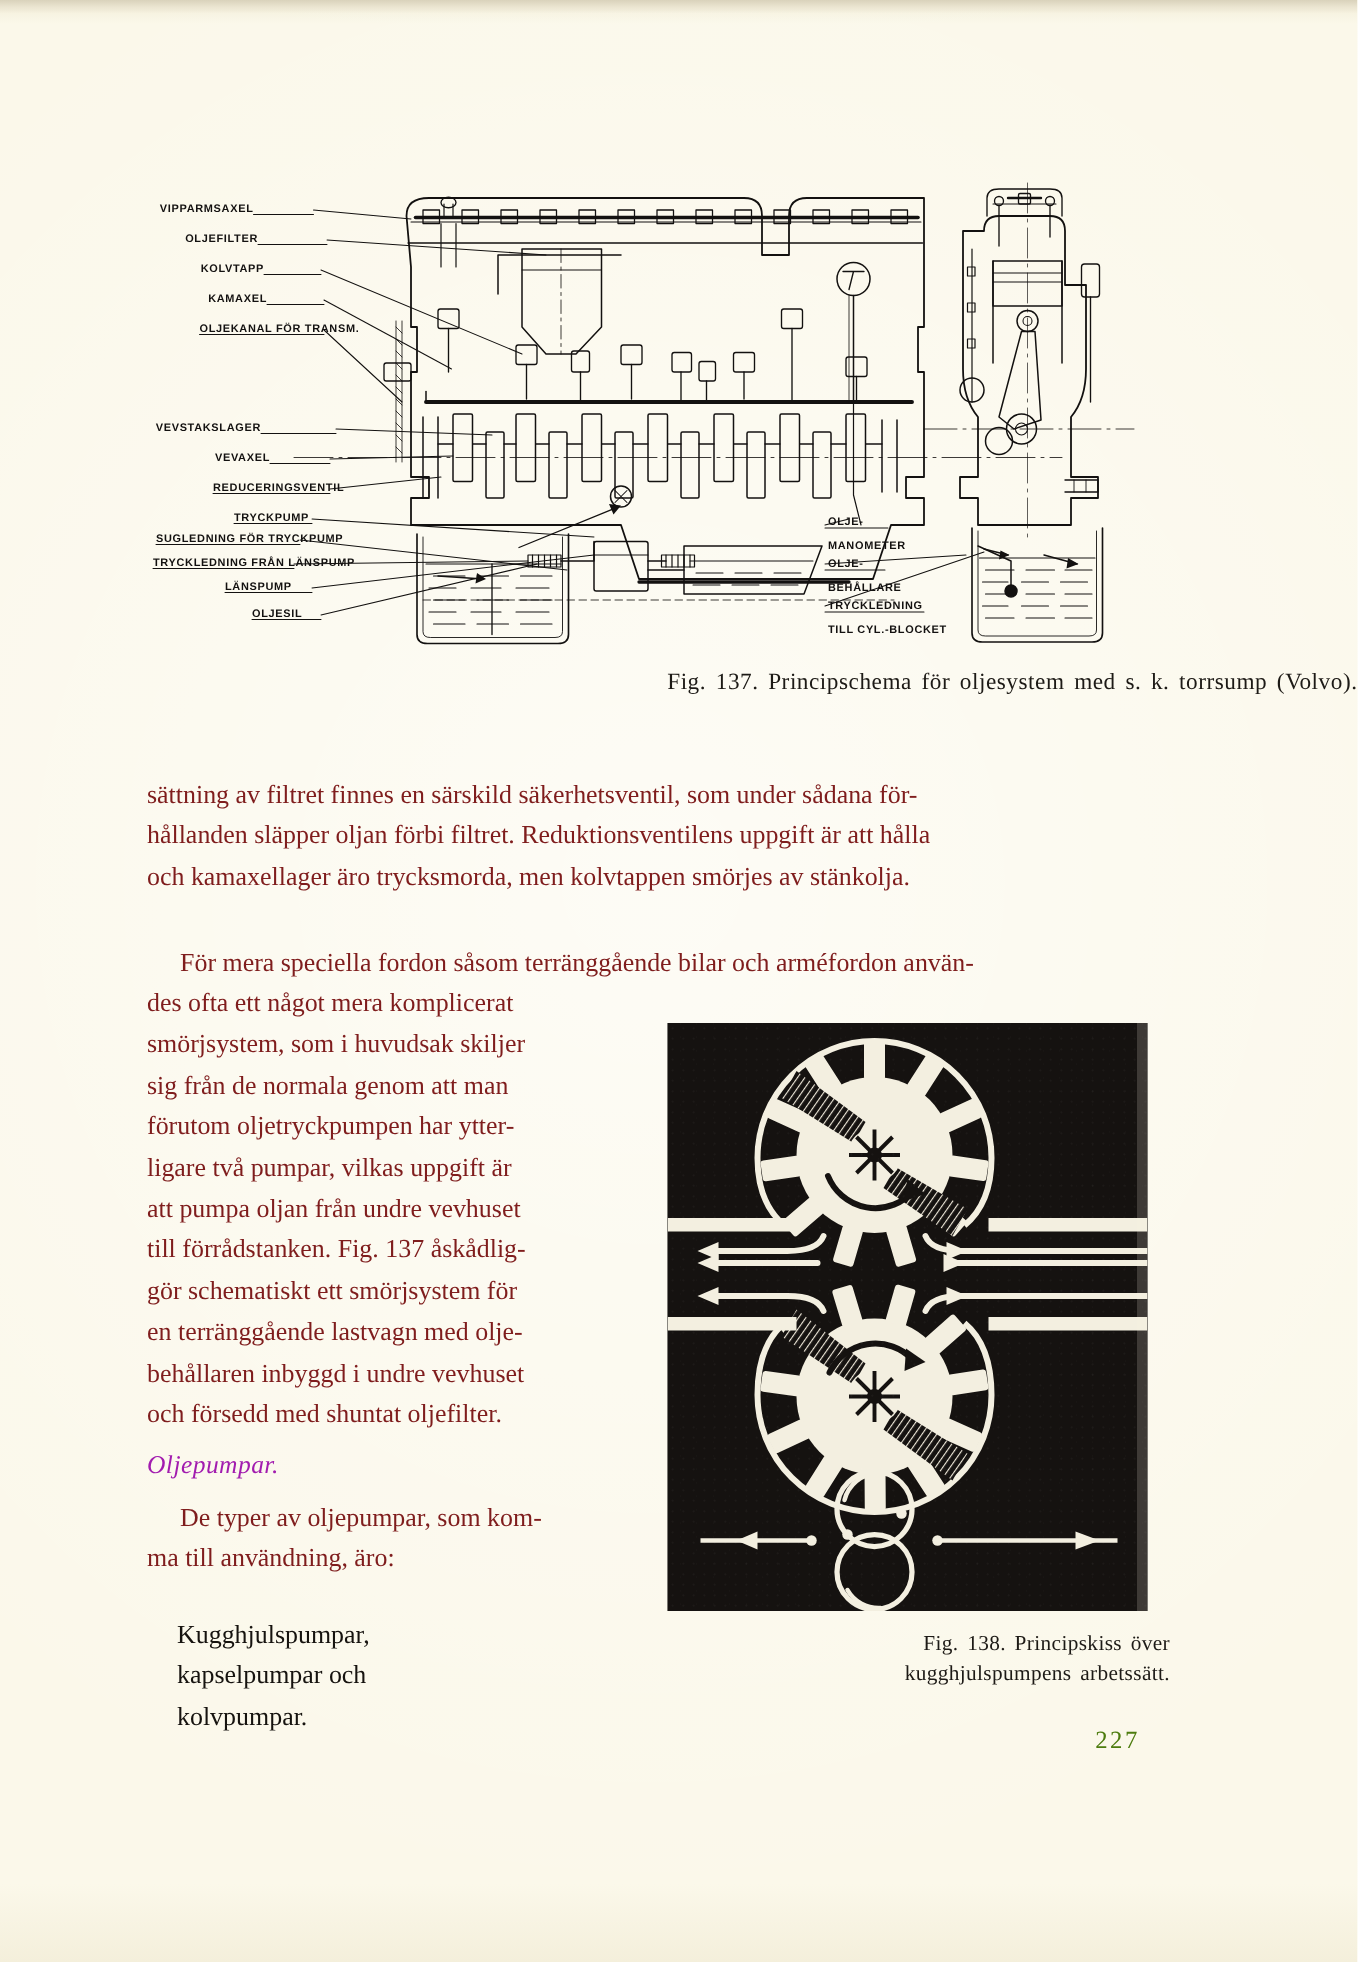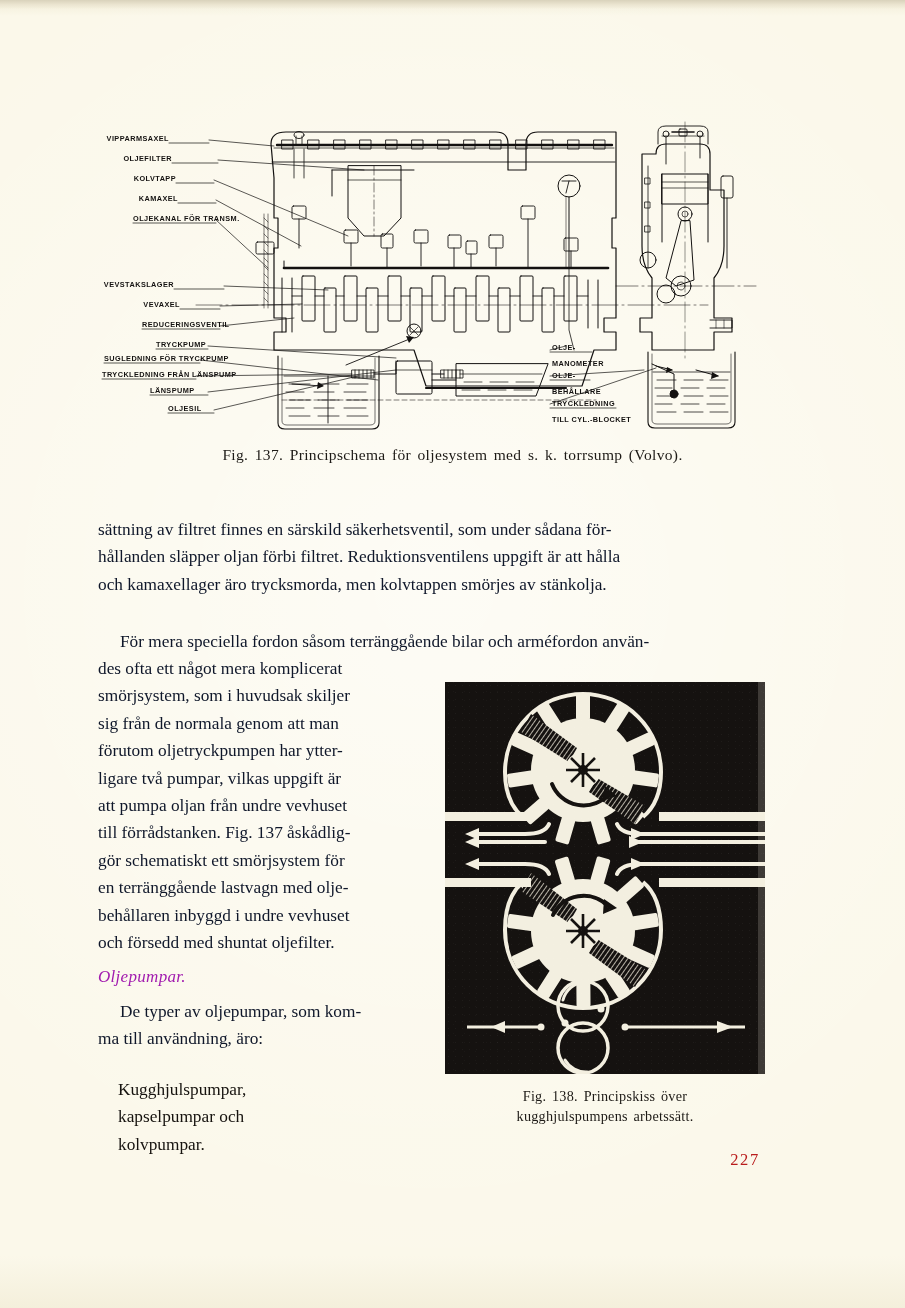--- a/index.html
+++ b/index.html
@@ -48,36 +48,36 @@
     position: absolute;
     left: 96px;
     top: 118px;
     width: 712px;
     height: 315px;
   }
   #fig137-wrap svg { display: block; width: 100%; height: 100%; }
 
   .fig-caption {
     position: absolute;
-    text-align: center;
+    text-align: right;
     font-family: "Liberation Serif", serif;
     color: #1d1a16;
   }
   #cap137 {
     left: 0; right: 0;
     top: 446px;
     font-size: 15.5px;
     letter-spacing: 0.35px;
     word-spacing: 2.2px;
   }
 
   
   .para {
     position: absolute;
-    color: #0f172a;
+    color: #7f1d1d;
     font-size: 17.3px;
     line-height: 27.4px;
     text-align: justify;
     font-family: "Liberation Serif", serif;
   }
   .para .ln { display: block; white-space: nowrap; }
 
   #p1 { left: 98px; top: 516px; width: 690px; }
   #p2-full { left: 98px; top: 628px; width: 690px; }
   #p2-col { left: 98px; top: 655px; width: 318px; }
@@ -141,21 +141,21 @@
   #cap138 .cl { display: block; }
 
   
   #folio {
     position: absolute;
     left: 700px;
     top: 1150px;
     width: 90px;
     text-align: center;
     font-size: 16.5px;
-    color: #b91c1c;
+    color: #4d7c0f;
     letter-spacing: 1.6px;
     font-family: "Liberation Serif", serif;
   }
 
   
   .dlabel {
     font-family: "Liberation Sans", sans-serif;
     font-size: 7.3px;
     font-weight: bold;
     letter-spacing: 0.45px;

